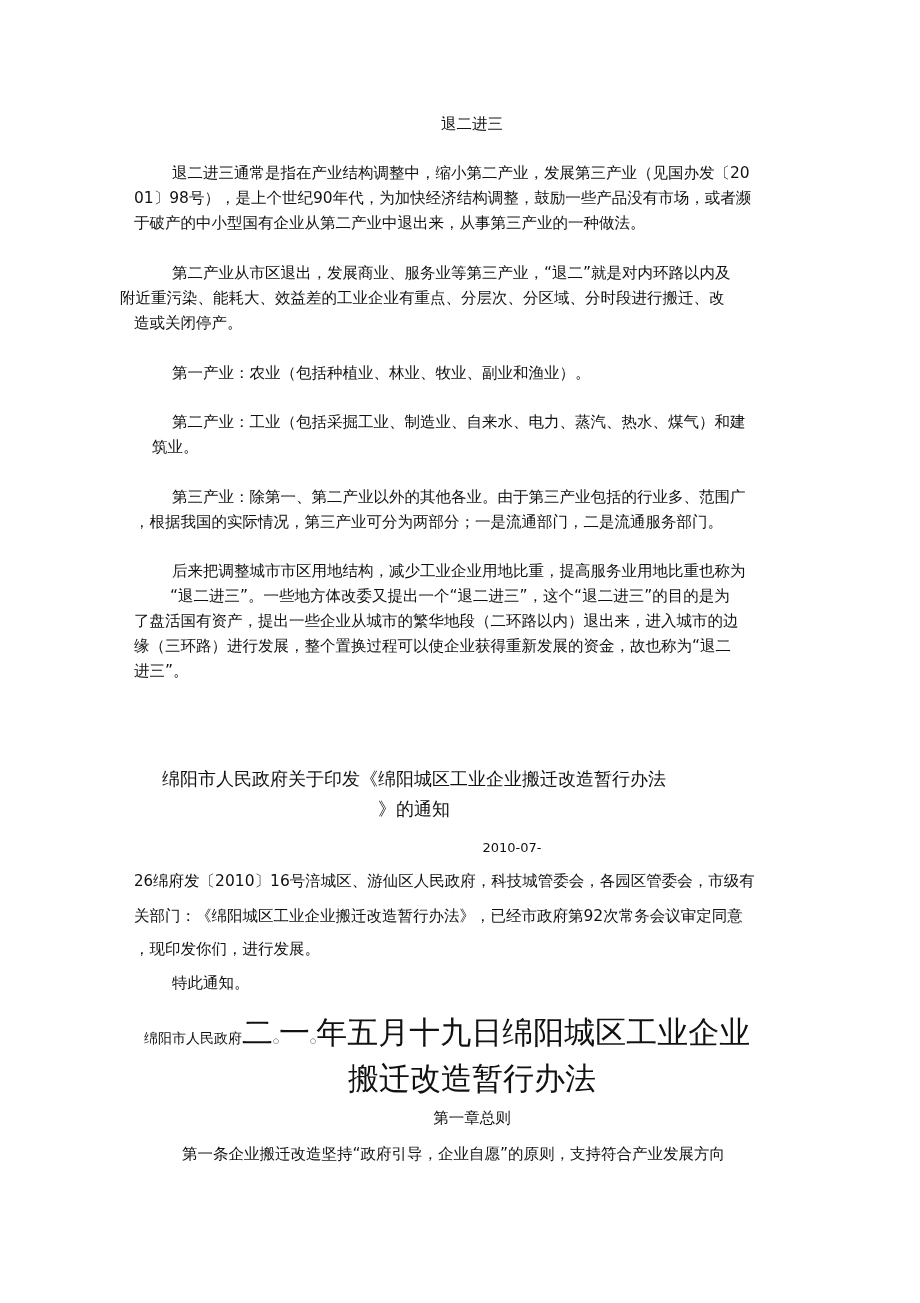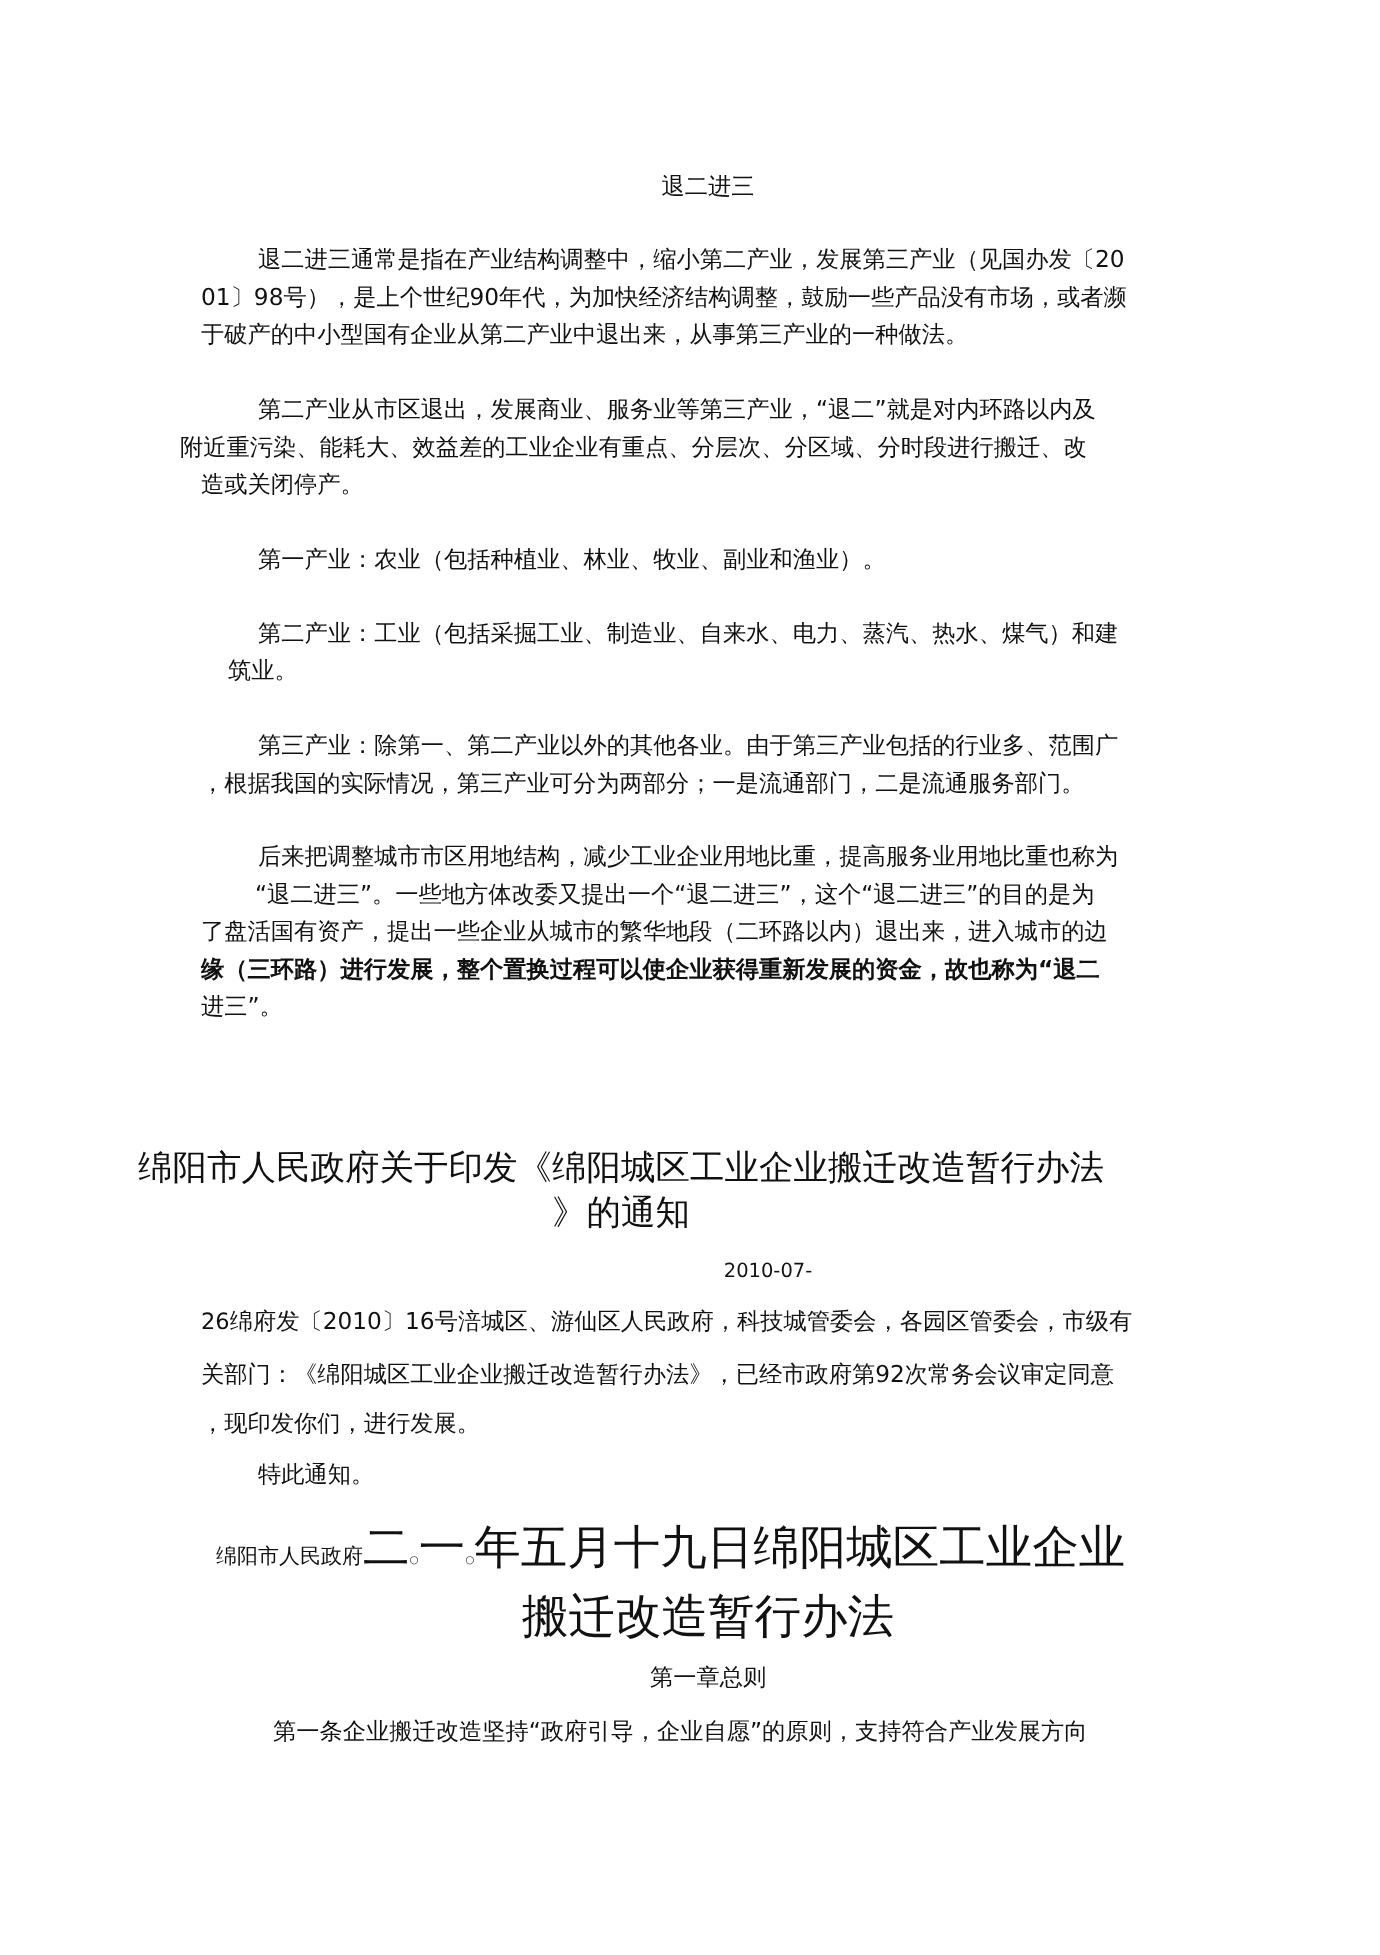--- a/index.html
+++ b/index.html
@@ -1,20 +1,20 @@
 <!DOCTYPE html>
 <html><head>
 <meta charset="utf-8">
 <style>
   html, body { margin:0; padding:0; background:#ffffff; }
   body { width:920px; height:1303px; position:relative; overflow:hidden;
          font-family:"DejaVu Sans","Liberation Sans",sans-serif; color:#111; }
   .ln { position:absolute; white-space:nowrap; font-size:15.5px; line-height:20px; }
   .ctr { left:0; width:920px; text-align:center;padding-left:12px; }
-  .title1 { position:absolute; left:0; width:828px; text-align:center; font-size:23px; line-height:30px; }
+  .title1 { position:absolute; left:0; width:828px; text-align:center; font-size:18px; line-height:30px; }
   .big { font-size:31px; line-height:40px; }
   .small { font-size:15px;margin-left:40px; }
   .tiny-o { font-size:7px; vertical-align:baseline; }
 </style>
 </head>
 <body>
 
 <div>
 
   <div class="ln ctr" style="top:114px;">退二进三</div>
@@ -31,21 +31,21 @@
 
   <div class="ln" style="left:172px; top:412px;">第二产业：工业（包括采掘工业、制造业、自来水、电力、蒸汽、热水、煤气）和建</div>
   <div class="ln" style="left:152px; top:437px;">筑业。</div>
 
   <div class="ln" style="left:172px; top:487px;">第三产业：除第一、第二产业以外的其他各业。由于第三产业包括的行业多、范围广</div>
   <div class="ln" style="left:134px; top:512px;">，根据我国的实际情况，第三产业可分为两部分；一是流通部门，二是流通服务部门。</div>
 
   <div class="ln" style="left:172px; top:561px;">后来把调整城市市区用地结构，减少工业企业用地比重，提高服务业用地比重也称为</div>
   <div class="ln" style="left:134px; top:586px;margin-left:36px;">“退二进三”。一些地方体改委又提出一个“退二进三”，这个“退二进三”的目的是为</div>
   <div class="ln" style="left:134px; top:611px;">了盘活国有资产，提出一些企业从城市的繁华地段（二环路以内）退出来，进入城市的边</div>
-  <div class="ln" style="left:134px; top:636px;font-weight:bold;">缘（三环路）进行发展，整个置换过程可以使企业获得重新发展的资金，故也称为“退二</div>
+  <div class="ln" style="left:134px; top:636px;">缘（三环路）进行发展，整个置换过程可以使企业获得重新发展的资金，故也称为“退二</div>
   <div class="ln" style="left:134px; top:661px;">进三”。</div>
 
   <div class="title1" style="top:764px;">绵阳市人民政府关于印发《绵阳城区工业企业搬迁改造暂行办法</div>
   <div class="title1" style="top:794px;">》的通知</div>
 
   <div class="ln ctr small" style="top:838px; font-size:13px;">2010-07-</div>
 
   <div class="ln" style="left:134px; top:871px;">
     <span style="font-size:15px;">26</span><span>绵府发〔2010〕16号涪城区、游仙区人民政府，科技城管委会，各园区管委会，市级有</span>
   </div>

